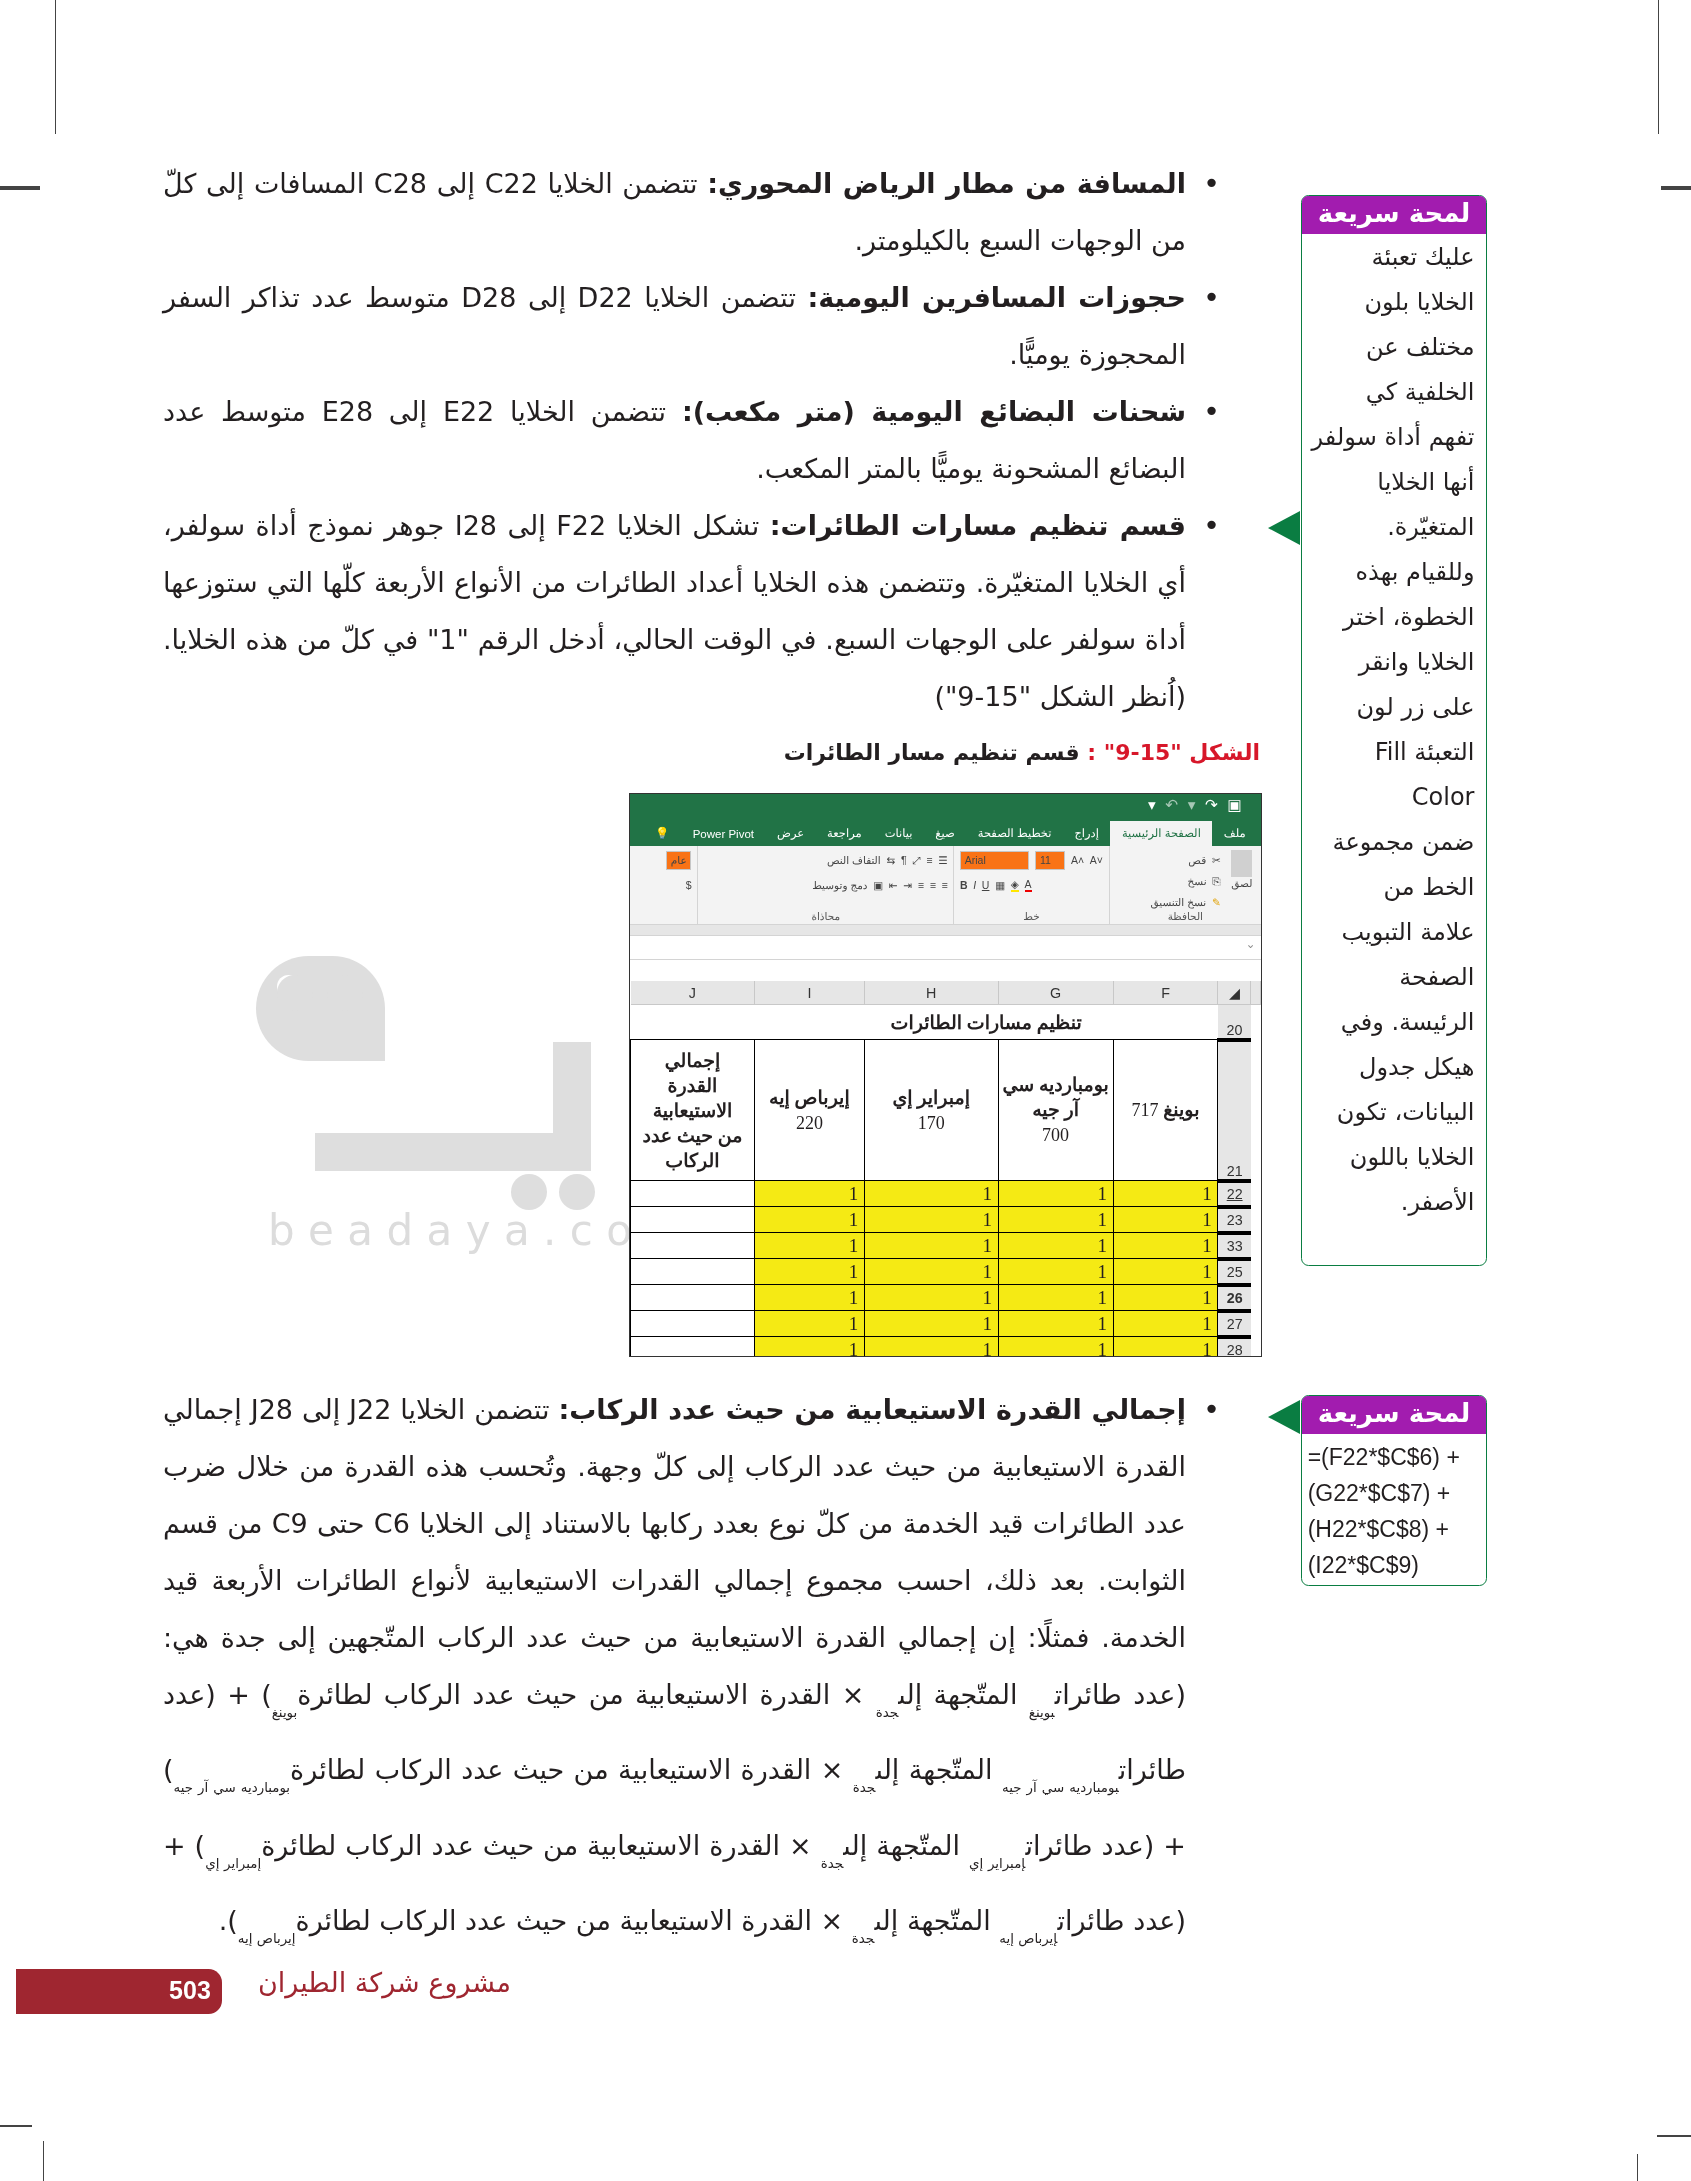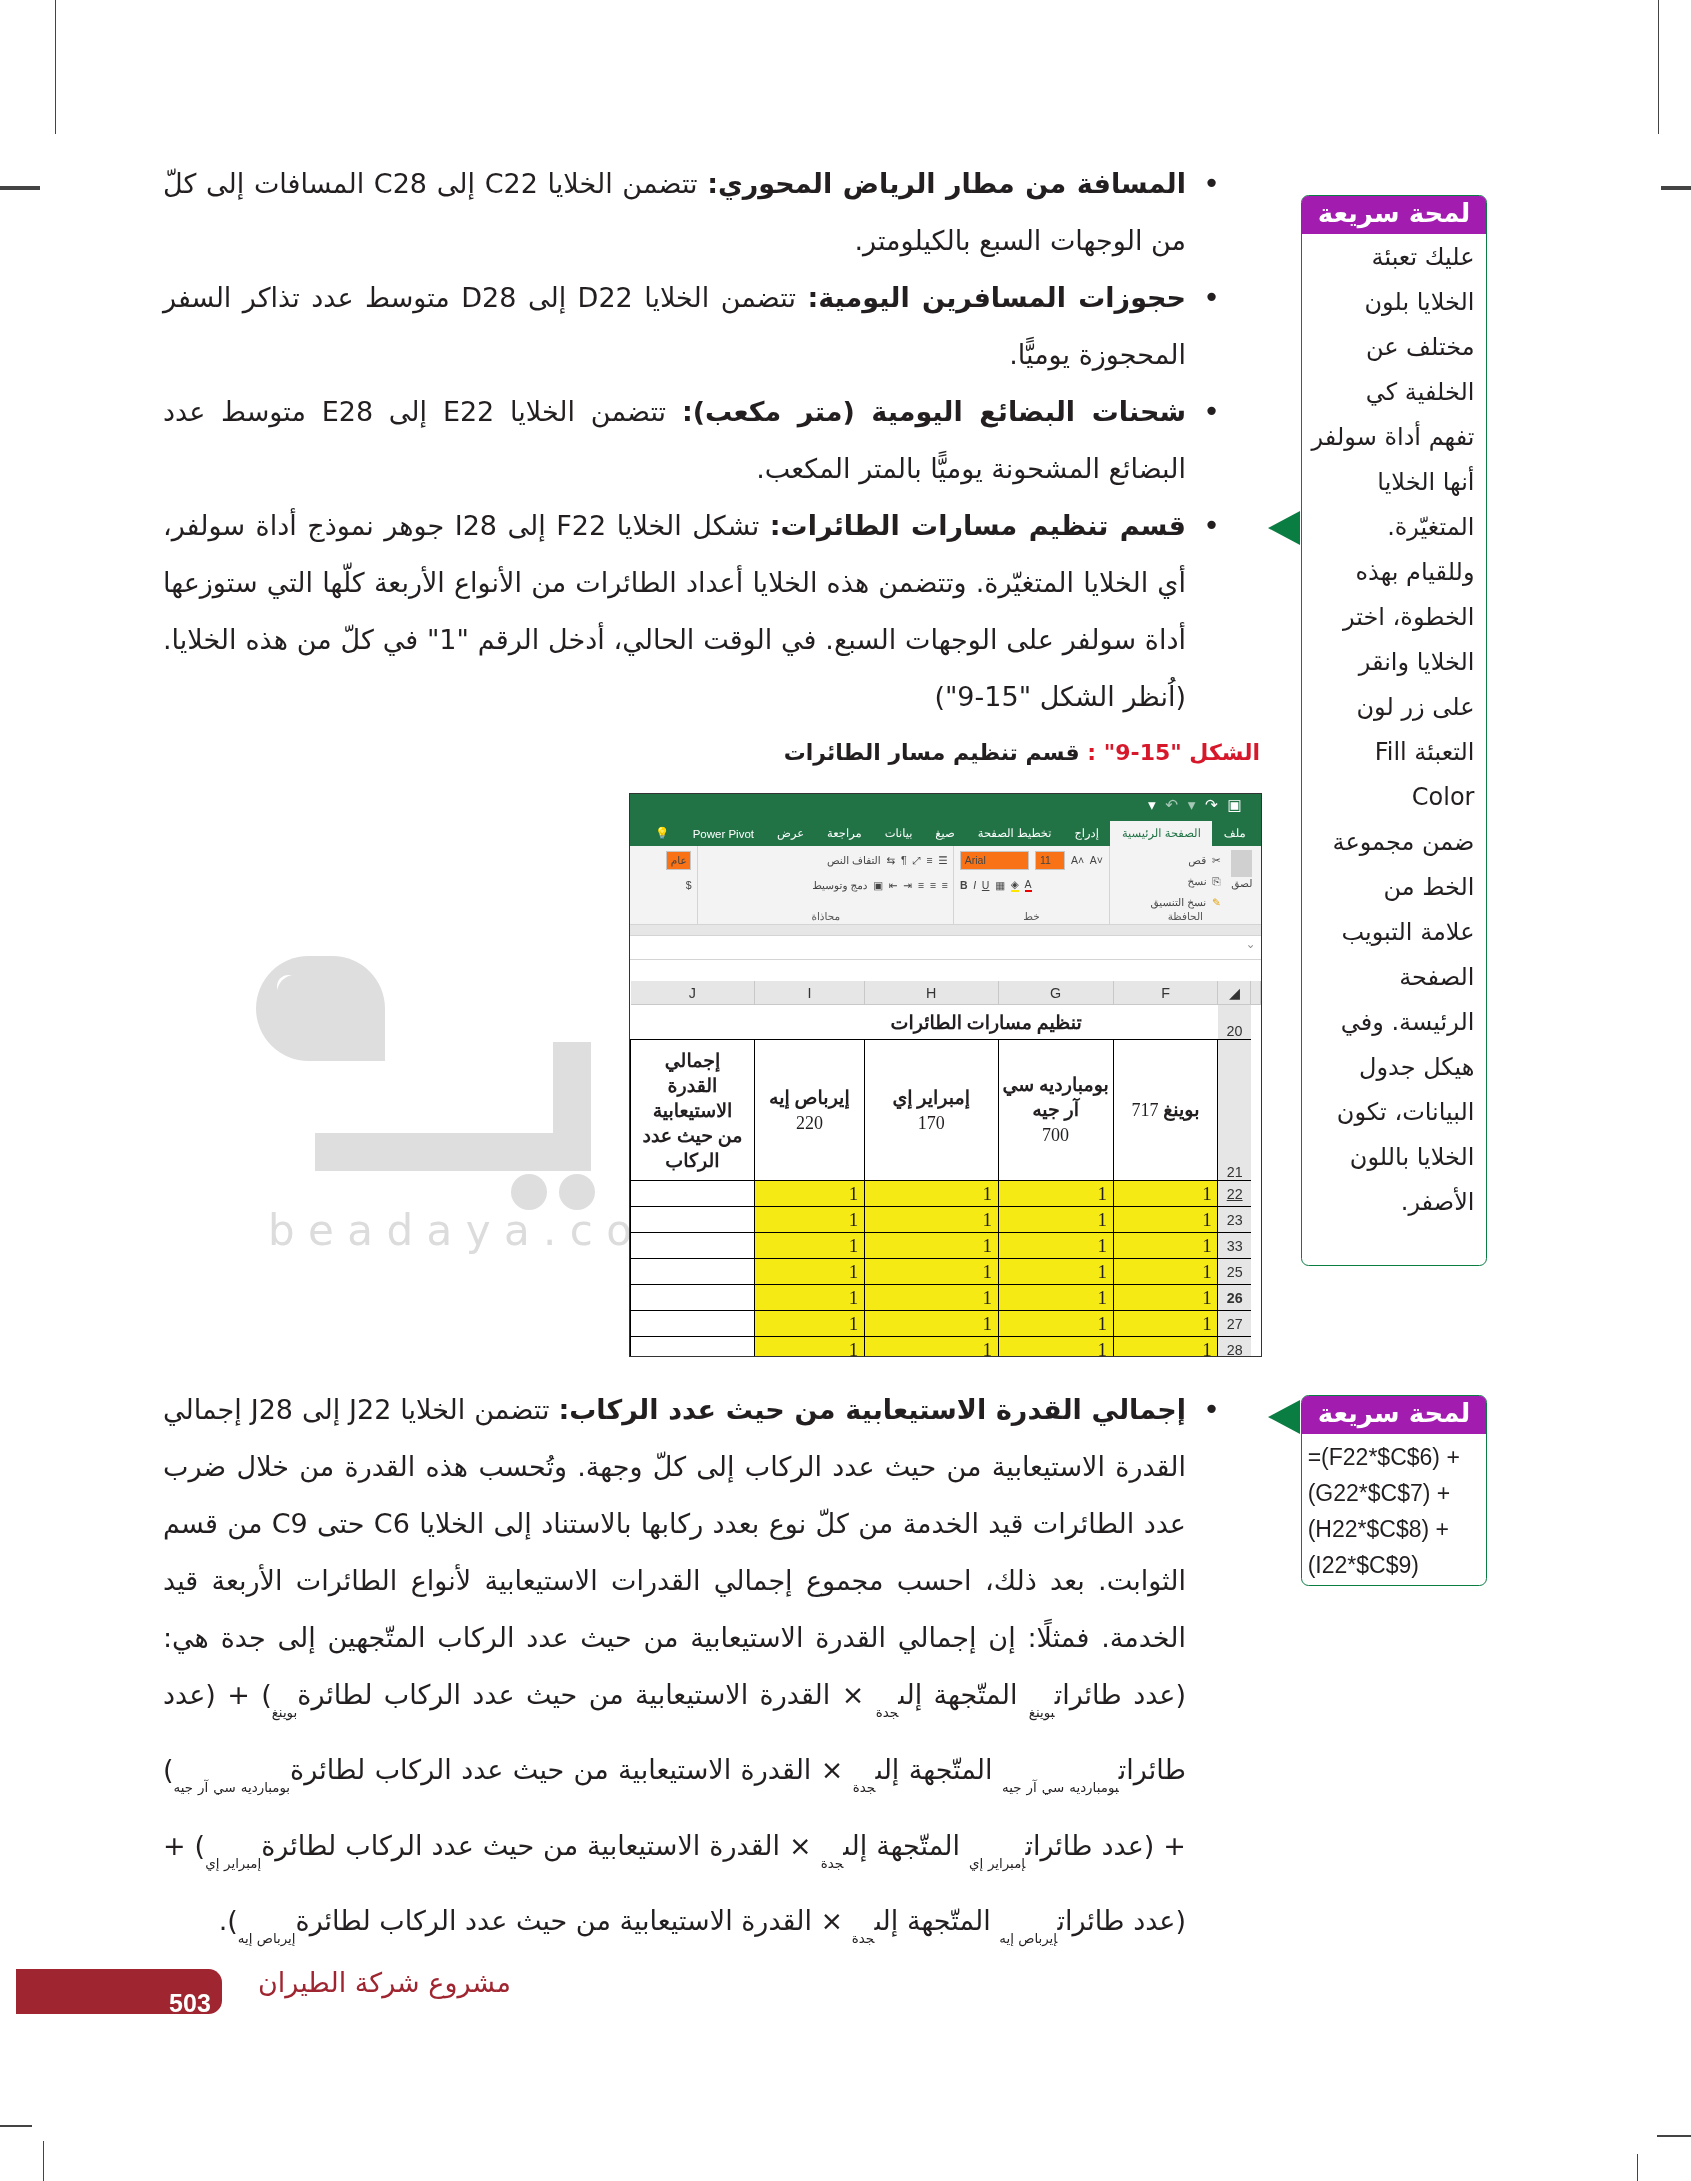--- a/index.html
+++ b/index.html
@@ -36,29 +36,29 @@
   .xl-group-label { position:absolute; bottom:1.9px; left:0; right:0; text-align:center; font-size:10.5px; color:#555; }
   .xl-row { display:flex; align-items:center; gap:5.7px; height:21px; white-space:nowrap; }
   .xl-box { border:1px solid #c6c6c6; background:#f97316; height:17px; display:inline-flex; align-items:center; padding:0 3.8px; font-size:10.5px; }
   .xl-gap { height:9.6px; background:#e6e6e6; border-bottom:1px solid #d4d4d4; }
   .xl-fbar { height:23px; background:#fff; border-bottom:1px solid #d4d4d4; position:relative; }
   .xl-fbar span { position:absolute; right:5.7px; top:1.9px; font-size:11.5px; color:#888; }
 
   table.grid { border-collapse:collapse; position:absolute; left:0; top:0; direction:ltr; table-layout:fixed; }
   .grid td { padding:0; font-family:"Liberation Serif", serif; font-size:19px; }
   .colhdr td { background:#e6e6e6; font-family:"Liberation Sans", sans-serif; font-size:14.3px; text-align:center; height:23px; border-right:1px solid #c8c8c8; border-bottom:1px solid #c8c8c8; color:#333; }
-  .rowhdr { background:#e6e6e6 !important; font-family:"Liberation Sans", sans-serif !important; font-size:14.3px !important; text-align:center; color:#333; border-bottom:1px solid #000000; vertical-align:bottom;margin-left:17px; }
+  .rowhdr { background:#e6e6e6 !important; font-family:"Liberation Sans", sans-serif !important; font-size:14.3px !important; text-align:center; color:#333; border-bottom:4px solid #000000; vertical-align:bottom;margin-left:17px; }
   .cell { border:1.4px solid #000; text-align:right; padding-right:5.7px !important; }
   .yel { background:#f5ea14; }
   .hdrcell { border:1.4px solid #000; text-align:center; vertical-align:middle; font-family:"DejaVu Sans", sans-serif; font-size:14.3px; direction:rtl; line-height:25px; font-weight:bold; }
   .hdrcell .n { font-family:"Liberation Serif", serif; font-weight:normal; font-size:18px; }
   .titlecell { text-align:center; font-family:"DejaVu Sans", sans-serif; font-weight:bold; font-size:14.3px; direction:rtl; border-bottom:1.4px solid #000; }
 
   .footer-bar { position:absolute; left:16.3px; top:1969px; width:206px; height:45px; background:#9f2630; border-radius:0 13.4px 13.4px 0; }
-  .footer-num { position:absolute; right:11.5px; top:20px; color:#fff; font-weight:bold; font-size:25px; font-family:"Liberation Sans", sans-serif; }
+  .footer-num { position:absolute; right:11.5px; top:7px; color:#fff; font-weight:bold; font-size:25px; font-family:"Liberation Sans", sans-serif; }
   .footer-title { position:absolute; left:258px; top:1967px; color:#9f2630; font-size:27px; direction:rtl; }
 </style>
 </head>
 <body>
 
 <div class="crop" style="left:55px;top:0;width:1px;height:134px;"></div>
 <div class="crop" style="left:1658px;top:0;width:1px;height:134px;"></div>
 <div class="crop" style="left:0;top:186px;width:40px;height:3.8px;"></div>
 <div class="crop" style="left:1661px;top:186px;width:31px;height:3.8px;"></div>
 <div class="crop" style="left:0;top:2125px;width:32px;height:1.9px;"></div>

